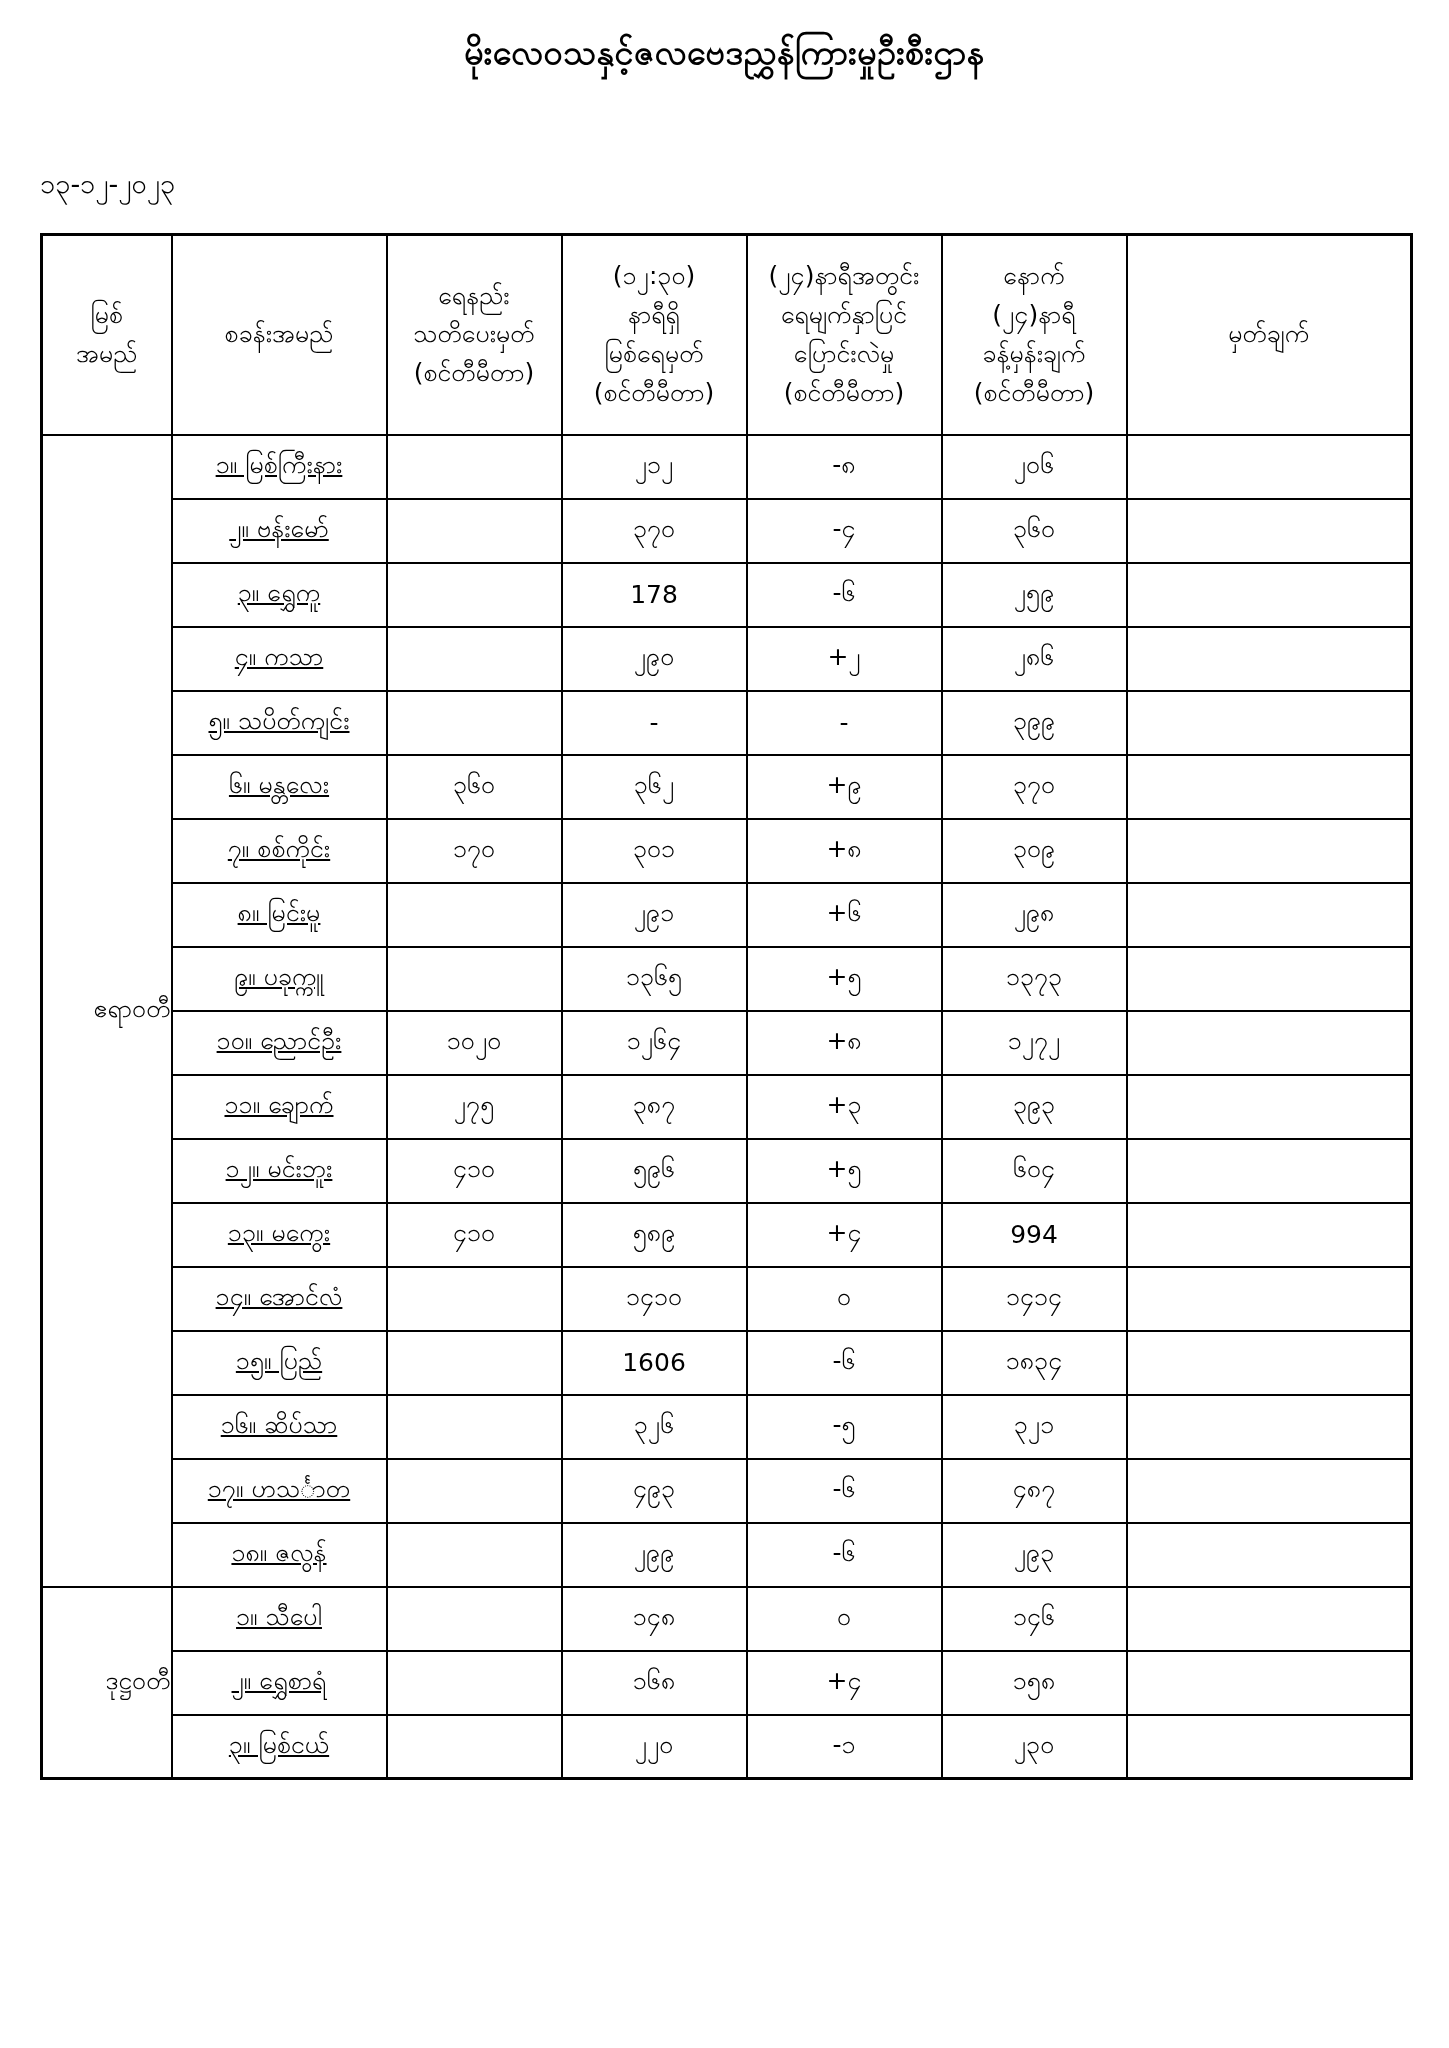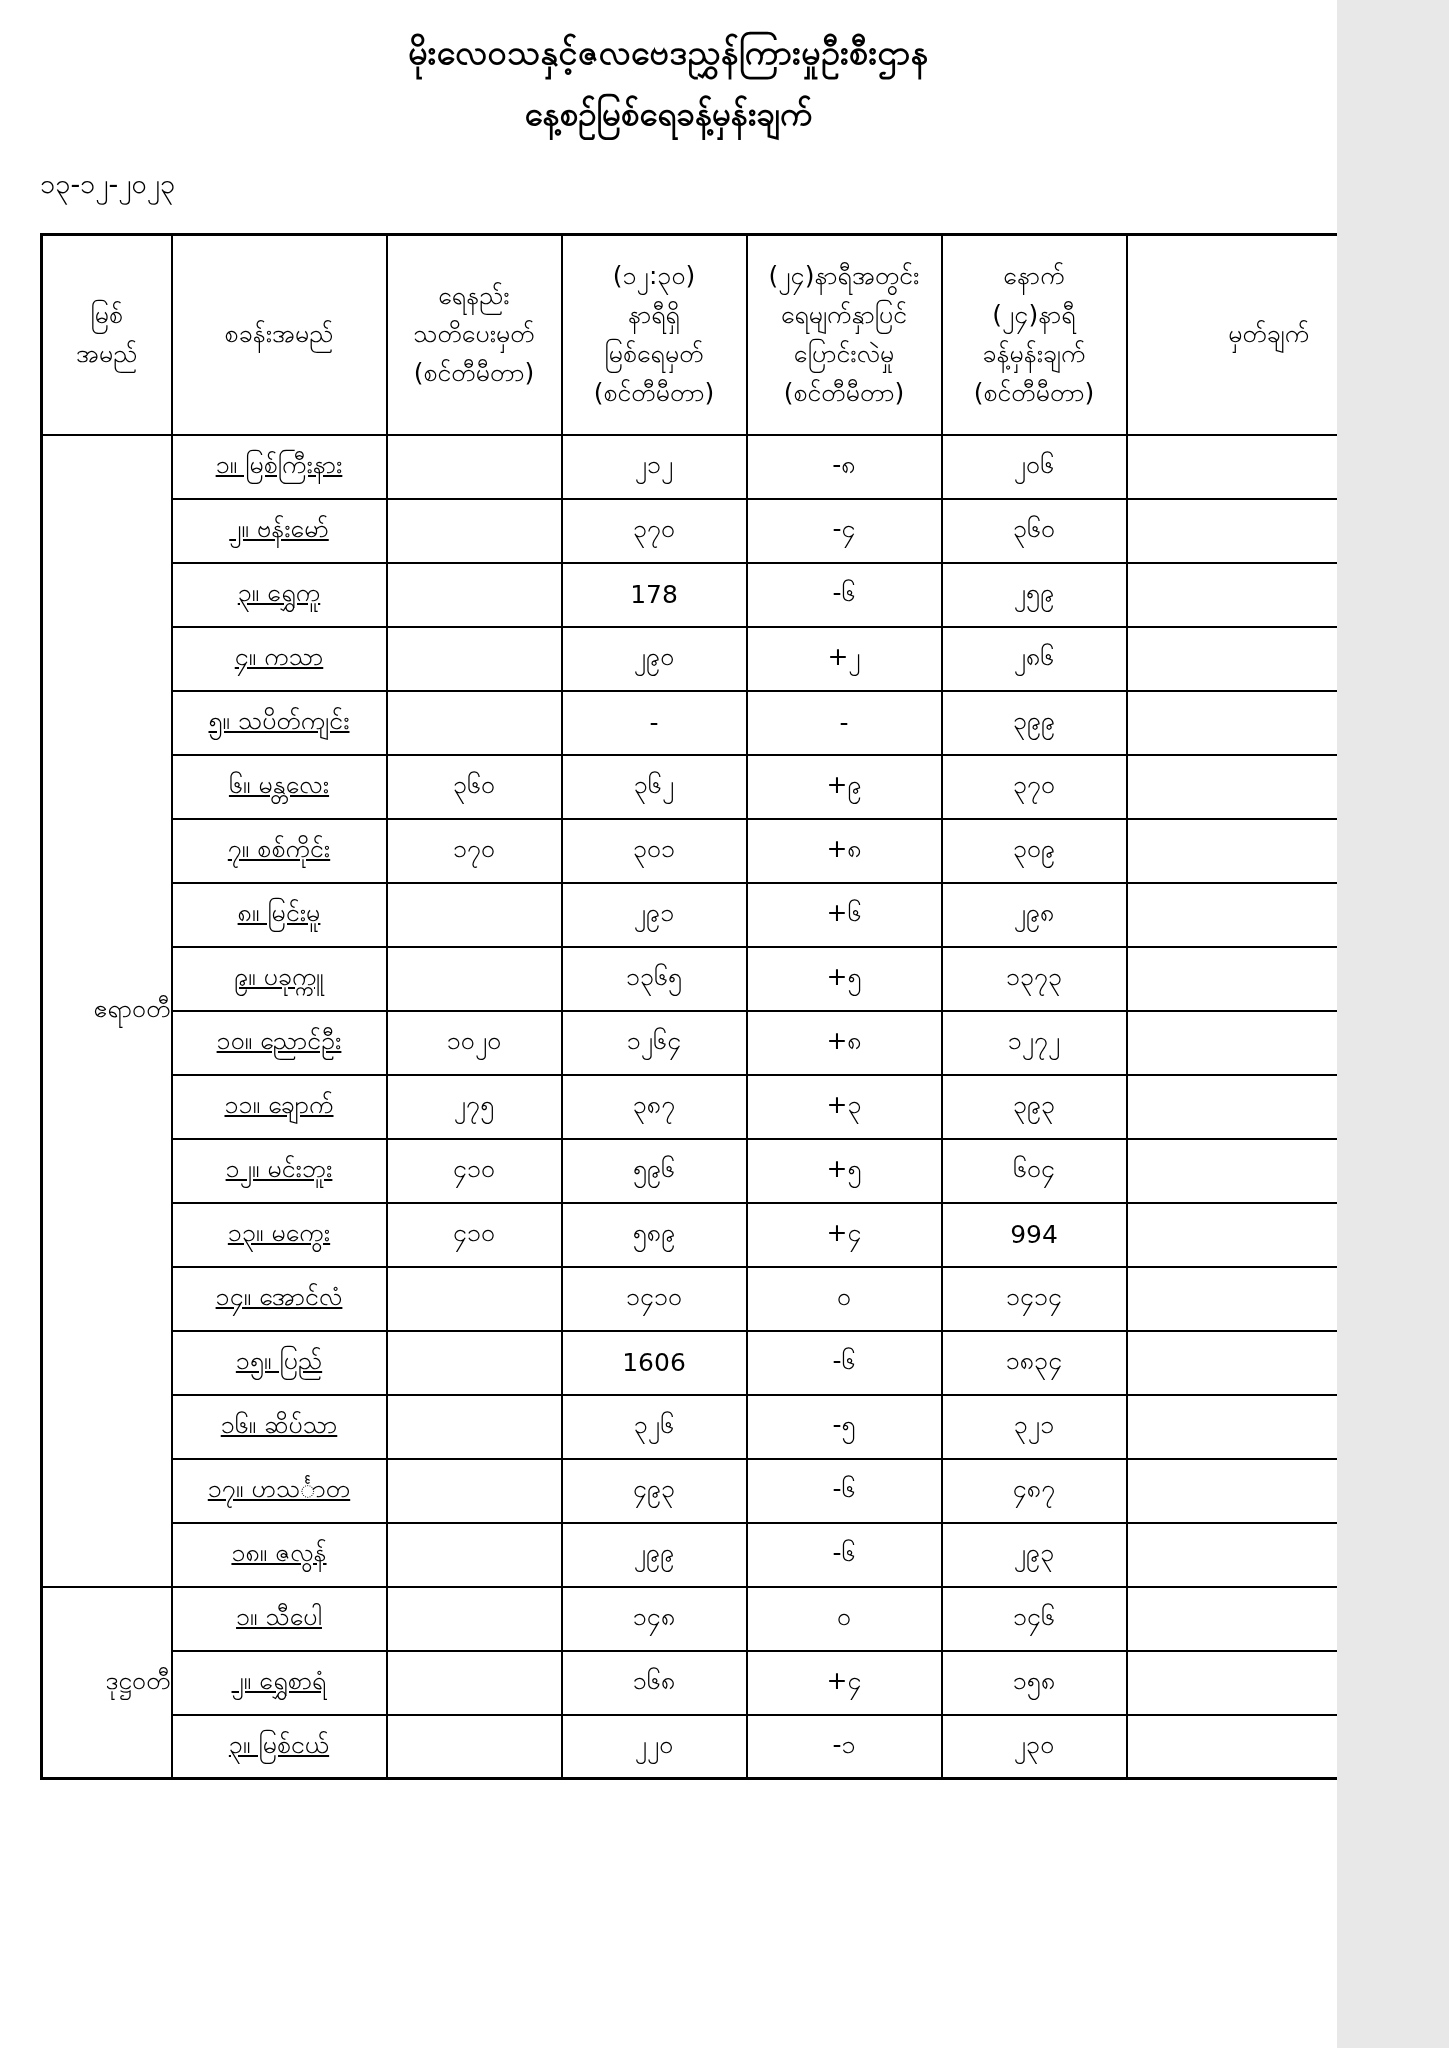--- a/index.html
+++ b/index.html
@@ -1,18 +1,18 @@
 <!DOCTYPE html>
 <html><head>
 <meta charset="utf-8">
 <style>
   html,body{margin:0;padding:0;background:#e8e8e8;}
   .page{
     position:relative;
-    width:1337px;height:2048px;
+    width:1449px;height:2048px;
     background:#ffffff;
     color:#000;
     font-family:"DejaVu Sans", sans-serif;
     overflow:hidden;
   }
   .title-line1{
     position:absolute;top:30px;left:0;width:100%;
     text-align:center;font-size:34px;font-weight:bold;letter-spacing:0.5px;
   }
   .title-line2{
@@ -48,21 +48,20 @@
   td.station{text-align:center;padding-left:12px;text-decoration:underline;}
   td.num{text-align:center;}
   td.remark{text-align:center;}
 </style>
 </head>
 <body>
 
 <div class="page">
 
   <div class="title-line1">မိုးလေဝသနှင့်ဇလဗေဒညွှန်ကြားမှုဦးစီးဌာန</div>
-  <div class="title-line2">နေ့စဉ်မြစ်ရေခန့်မှန်းချက်</div>
   <div class="report-date">၁၃-၁၂-၂၀၂၃</div>
 
   <table class="levels">
     <colgroup>
       <col style="width:130px">
       <col style="width:215px">
       <col style="width:175px">
       <col style="width:185px">
       <col style="width:195px">
       <col style="width:185px">

